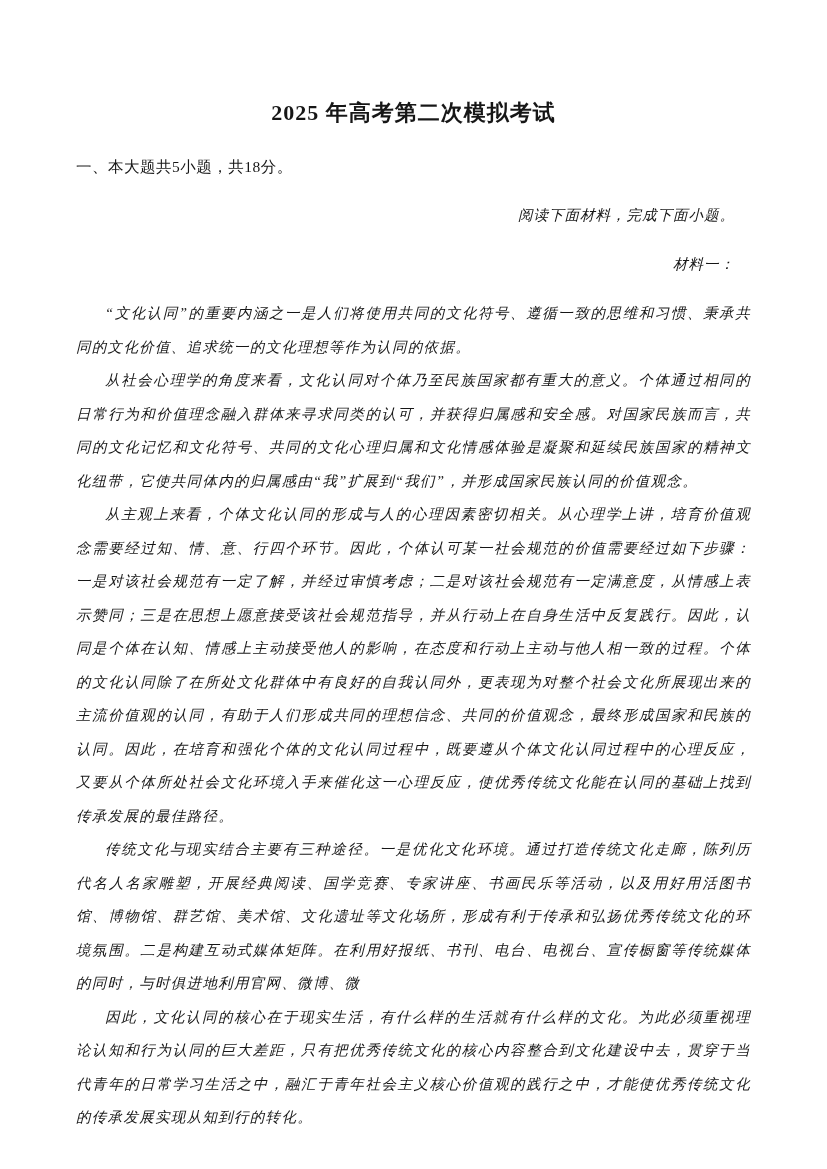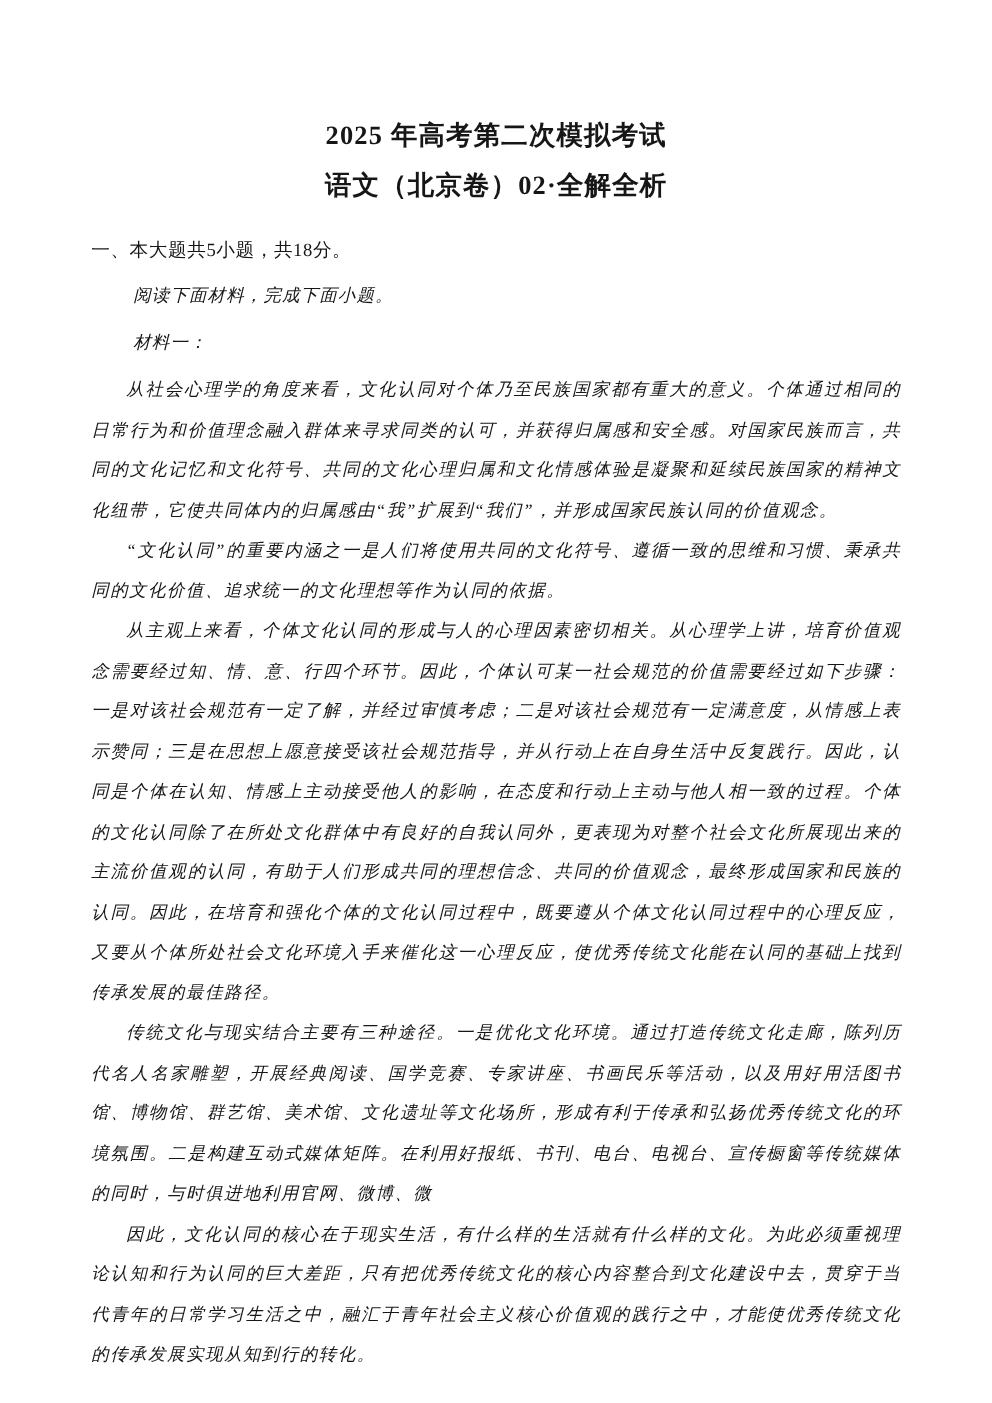--- a/index.html
+++ b/index.html
@@ -28,56 +28,56 @@
     letter-spacing: 1px;
   }
   .section-heading {
     margin: 16px 0 0 0;
     font-size: 15.5px;
     font-weight: normal;
     line-height: 33px;
     letter-spacing: 0.5px;
   }
   .lead-line {
-    margin: 6px;
+    margin: 16px;
     text-indent: 2em;
     font-size: 14.5px;
     line-height: 33px;
     letter-spacing: 1px;
     font-style: italic;
+    text-align: right;
   }
   .para {
     margin: 0;
     text-indent: 2em;
     font-size: 14.5px;
     line-height: 33.5px;
     text-align: justify;
     text-align-last: left;
     letter-spacing: 1.3px;
     font-style: italic;
   }
 </style>
 </head>
 <body>
 
 <div class="page">
 
   <h1 class="title">2025 年高考第二次模拟考试</h1>
 
-  <h1 class="title">语文（北京卷）02·全解全析</h1>
 
   <p class="section-heading">一、本大题共5小题，共18分。</p>
 
   <p class="lead-line">阅读下面材料，完成下面小题。</p>
 
   <p class="lead-line">材料一：</p>
 
+  <p class="para">“文化认同”的重要内涵之一是人们将使用共同的文化符号、遵循一致的思维和习惯、秉承共同的文化价值、追求统一的文化理想等作为认同的依据。</p>
+
   <p class="para">从社会心理学的角度来看，文化认同对个体乃至民族国家都有重大的意义。个体通过相同的日常行为和价值理念融入群体来寻求同类的认可，并获得归属感和安全感。对国家民族而言，共同的文化记忆和文化符号、共同的文化心理归属和文化情感体验是凝聚和延续民族国家的精神文化纽带，它使共同体内的归属感由“我”扩展到“我们”，并形成国家民族认同的价值观念。</p>
-
-  <p class="para">“文化认同”的重要内涵之一是人们将使用共同的文化符号、遵循一致的思维和习惯、秉承共同的文化价值、追求统一的文化理想等作为认同的依据。</p>
 
   <p class="para">从主观上来看，个体文化认同的形成与人的心理因素密切相关。从心理学上讲，培育价值观念需要经过知、情、意、行四个环节。因此，个体认可某一社会规范的价值需要经过如下步骤：一是对该社会规范有一定了解，并经过审慎考虑；二是对该社会规范有一定满意度，从情感上表示赞同；三是在思想上愿意接受该社会规范指导，并从行动上在自身生活中反复践行。因此，认同是个体在认知、情感上主动接受他人的影响，在态度和行动上主动与他人相一致的过程。个体的文化认同除了在所处文化群体中有良好的自我认同外，更表现为对整个社会文化所展现出来的主流价值观的认同，有助于人们形成共同的理想信念、共同的价值观念，最终形成国家和民族的认同。因此，在培育和强化个体的文化认同过程中，既要遵从个体文化认同过程中的心理反应，又要从个体所处社会文化环境入手来催化这一心理反应，使优秀传统文化能在认同的基础上找到传承发展的最佳路径。</p>
 
   <p class="para">传统文化与现实结合主要有三种途径。一是优化文化环境。通过打造传统文化走廊，陈列历代名人名家雕塑，开展经典阅读、国学竞赛、专家讲座、书画民乐等活动，以及用好用活图书馆、博物馆、群艺馆、美术馆、文化遗址等文化场所，形成有利于传承和弘扬优秀传统文化的环境氛围。二是构建互动式媒体矩阵。在利用好报纸、书刊、电台、电视台、宣传橱窗等传统媒体的同时，与时俱进地利用官网、微博、微</p>
 
   <p class="para">因此，文化认同的核心在于现实生活，有什么样的生活就有什么样的文化。为此必须重视理论认知和行为认同的巨大差距，只有把优秀传统文化的核心内容整合到文化建设中去，贯穿于当代青年的日常学习生活之中，融汇于青年社会主义核心价值观的践行之中，才能使优秀传统文化的传承发展实现从知到行的转化。</p>
 
 </div>
 
 </body></html>

